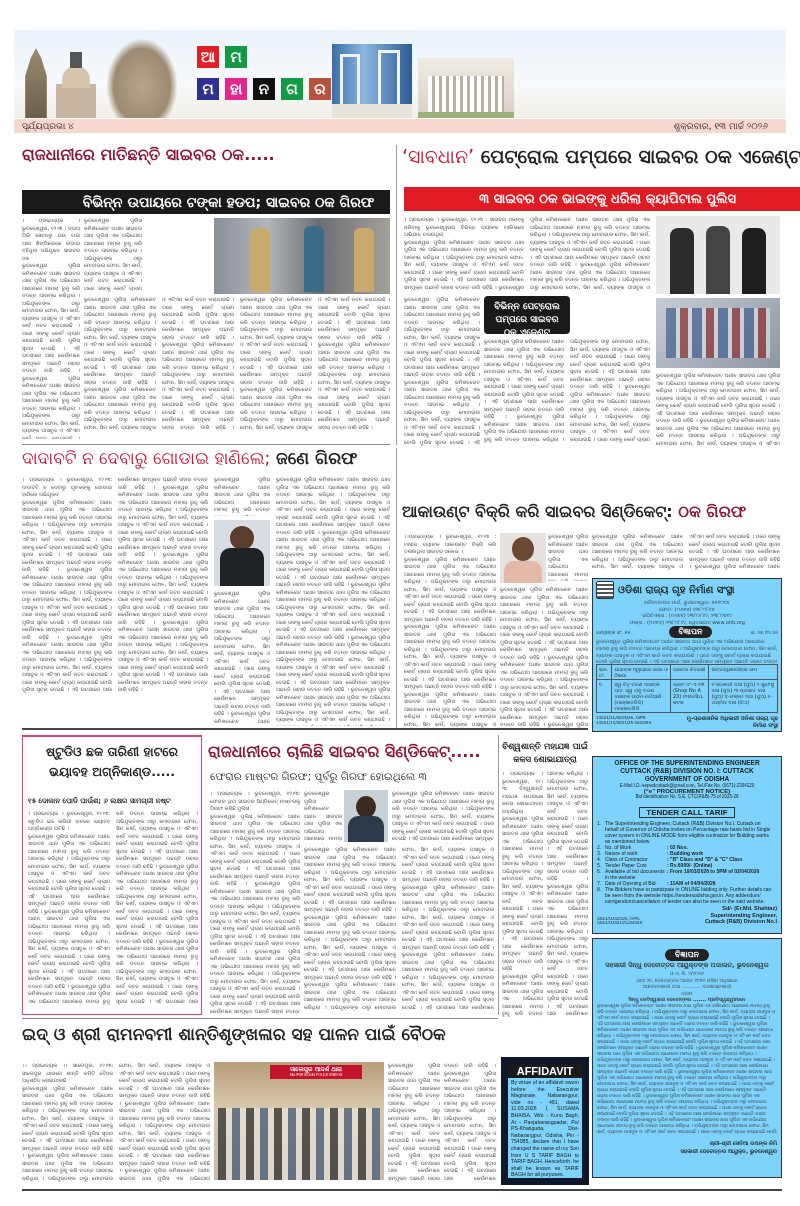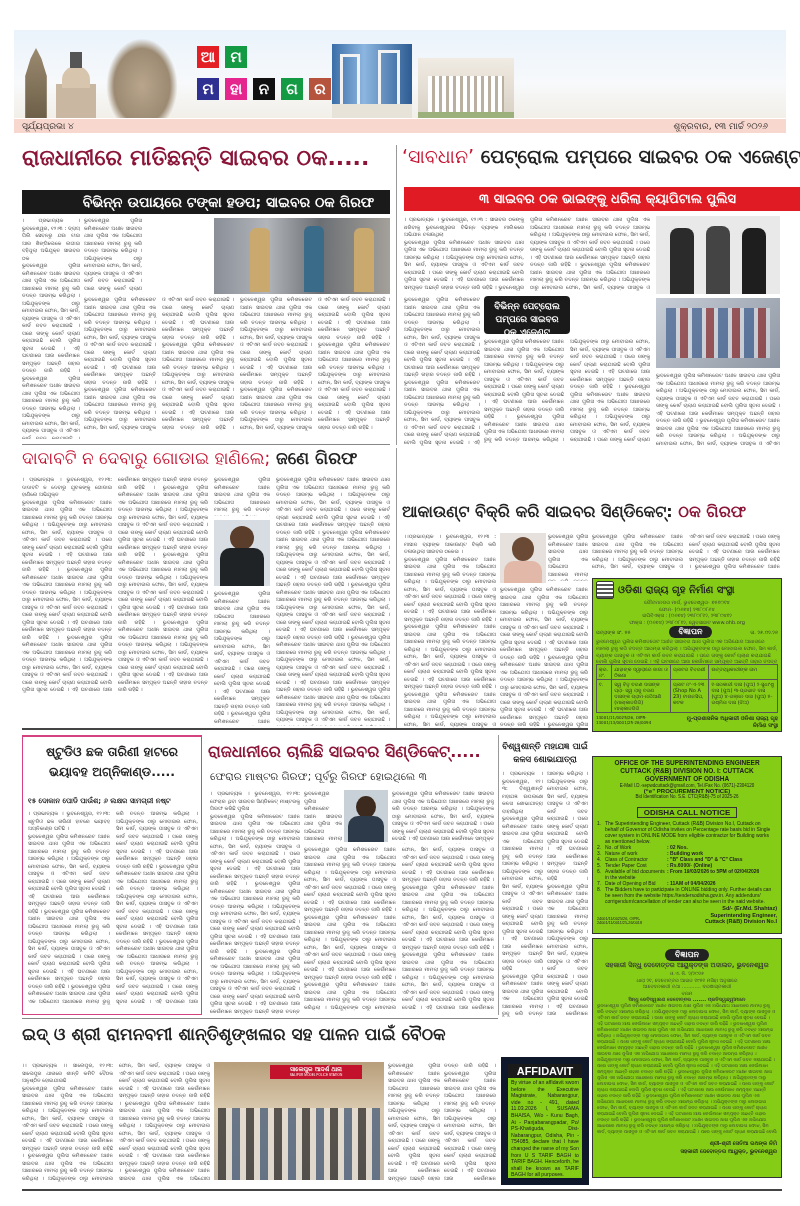--- a/index.html
+++ b/index.html
@@ -16,21 +16,21 @@
   .hl-red { color: #c4122f; font-weight: normal; }
   .hl-maroon { color: #8a1538; font-weight: bold; }
   .hl-dark { color: #222; font-weight: bold; }
   .bar-black { background: #1a1a1a; color: #fff; font-weight: bold; text-align: center; }
   .bar-red { background: #e01b24; color: #fff; font-weight: bold; text-align: center; }
   .body-text { font-size: 5.2px; line-height: 7.5px; color: #333; overflow: hidden; text-align: justify; }
   .filler { display: block; }
   .col-rule { position: absolute; width: 1px; background: #999; }
   .hrule { position: absolute; height: 2px; background: #444; }
   .photo { position: absolute; overflow: hidden; }
-  .ad-box { position: absolute; border: 1px solid #333; background: #84cc16; overflow: hidden; }
+  .ad-box { position: absolute; border: 1px solid #333; background: #7dd3fc; overflow: hidden; }
   .ad-text { font-size: 5px; line-height: 6.6px; color: #333; }
   .eng { font-family: "Liberation Sans", sans-serif; }
   .pill { display: inline-block; background: #222; color: #fff; border-radius: 8px; padding: 1px 10px; font-size: 8px; font-weight: bold; }
   table.tn { border-collapse: collapse; width: 100%; font-size: 5px; }
   table.tn td { border: 1px solid #555; padding: 1px 2px; vertical-align: top; line-height: 6px; }
 </style>
 </head>
 <body>
 
 <div id="masthead" class="abs">
@@ -62,21 +62,21 @@
       <div style="position:absolute;top:18px;left:10px;width:76px;height:36px;background:repeating-linear-gradient(90deg,#fff 0 4px,#b9b0a2 4px 7px);"></div>
       <div style="position:absolute;bottom:0;left:0;width:96px;height:6px;background:#9bb07a;"></div>
     </div>
 </div>
 
 <div id="folio" class="abs">
   <span class="l">ସୂର୍ଯ୍ୟପ୍ରଭା ୪</span>
   <span class="r">ଶୁକ୍ରବାର, ୧୩ ମାର୍ଚ୍ଚ ୨୦୨୬</span>
 </div>
 
-<div class="abs hl-maroon" style="left:22px;top:145px;font-size:22px;color:#8a1538;white-space:nowrap;">ରାଜଧାନୀରେ ମାତିଛନ୍ତି ସାଇବର ଠକ.....</div>
+<div class="abs hl-maroon" style="left:22px;top:145px;font-size:16px;color:#8a1538;white-space:nowrap;">ରାଜଧାନୀରେ ମାତିଛନ୍ତି ସାଇବର ଠକ.....</div>
 <div class="abs bar-black" style="left:22px;top:190px;width:368px;height:24px;font-size:14px;line-height:24px;padding-left:45px;">ବିଭିନ୍ନ ଉପାୟରେ ଟଙ୍କା ହଡପ; ସାଇବର ଠକ ଗିରଫ</div>
 <div class="abs body-text" style="left:22px;top:217px;width:58px;height:222px;"><span>। ପ୍ରଭାତ୍ୟକ । ଭୁବନେଶ୍ୱର, ୧୨।୩ : ଡ୍ରାଗ୍ ପିଲି ସେବନରୁ ଯଉ ଟାଇ ଆର ଶିଙ୍ଗିଲେକେ ଲଗାଇ ବହିଥୁଲା ଅଭିଯୁକ୍ତ ସାଇବର ଠକ</span> <span class="filler">ଭୁବନେଶ୍ୱର ପୁଲିସ କମିଶନରେଟ ଅଧୀନ ସାଇବର ଥାନା ପୁଲିସ ଏକ ଅଭିଯୋଗ ଆଧାରରେ ମାମଲା ରୁଜୁ କରି ତଦନ୍ତ ଆରମ୍ଭ କରିଥିଲା । ଅଭିଯୁକ୍ତଙ୍କ ଠାରୁ ମୋବାଇଲ ଫୋନ, ସିମ କାର୍ଡ, ବ୍ୟାଙ୍କ ପାସବୁକ ଓ ଏଟିଏମ କାର୍ଡ ଜବତ କରାଯାଇଛି । ପରେ ତାଙ୍କୁ କୋର୍ଟ ଚାଲାଣ କରାଯାଇଛି ବୋଲି ପୁଲିସ ସୂଚନା ଦେଇଛି । ଏହି ଘଟଣାରେ ଆଉ କେଉଁମାନେ ସମ୍ପୃକ୍ତ ଅଛନ୍ତି ତାହାର ତଦନ୍ତ ଜାରି ରହିଛି । ଭୁବନେଶ୍ୱର ପୁଲିସ କମିଶନରେଟ ଅଧୀନ ସାଇବର ଥାନା ପୁଲିସ ଏକ ଅଭିଯୋଗ ଆଧାରରେ ମାମଲା ରୁଜୁ କରି ତଦନ୍ତ ଆରମ୍ଭ କରିଥିଲା । ଅଭିଯୁକ୍ତଙ୍କ ଠାରୁ ମୋବାଇଲ ଫୋନ, ସିମ କାର୍ଡ, ବ୍ୟାଙ୍କ ପାସବୁକ ଓ ଏଟିଏମ କାର୍ଡ ଜବତ କରାଯାଇଛି । ପରେ ତାଙ୍କୁ କୋର୍ଟ ଚାଲାଣ କରାଯାଇଛି ବୋଲି ପୁଲିସ ସୂଚନା ଦେଇଛି । ଏହି ଘଟଣାରେ ଆଉ କେଉଁମାନେ ସମ୍ପୃକ୍ତ ଅଛନ୍ତି ତାହାର ତଦନ୍ତ ଜାରି ରହିଛି । ଭୁବନେଶ୍ୱର ପୁଲିସ କମିଶନରେଟ ଅଧୀନ ସାଇବର ଥାନା ପୁଲିସ ଏକ ଅଭିଯୋଗ ଆଧାରରେ ମାମଲା ରୁଜୁ କରି ତଦନ୍ତ ଆରମ୍ଭ କରିଥିଲା । ଅଭିଯୁକ୍ତଙ୍କ ଠାରୁ ମୋବାଇଲ ଫୋନ, ସିମ କାର୍ଡ, ବ୍ୟାଙ୍କ ପାସବୁକ ଓ ଏଟିଏମ କାର୍ଡ ଜବତ କରାଯାଇଛି । ପରେ ତାଙ୍କୁ କୋର୍ଟ ଚାଲାଣ କରାଯାଇଛି ବୋଲି ପୁଲିସ ସୂଚନା ଦେଇଛି । ଏହି ଘଟଣାରେ ଆଉ କେଉଁମାନେ ସମ୍ପୃକ୍ତ ଅଛନ୍ତି ତାହାର ତଦନ୍ତ ଜାରି ରହିଛି । ଭୁବନେଶ୍ୱର ପୁଲିସ କମିଶନରେଟ ଅଧୀନ ସାଇବର ଥାନା ପୁଲିସ ଏକ ଅଭିଯୋଗ ଆଧାରରେ ମାମଲା ରୁଜୁ କରି ତଦନ୍ତ ଆରମ୍ଭ କରିଥିଲା । ଅଭିଯୁକ୍ତଙ୍କ ଠାରୁ ମୋବାଇଲ ଫୋନ, ସିମ କାର୍ଡ, ବ୍ୟାଙ୍କ ପାସବୁକ ଓ ଏଟିଏମ କାର୍ଡ ଜବତ କରାଯାଇଛି । ପରେ ତାଙ୍କୁ କୋର୍ଟ ଚାଲାଣ କରାଯାଇଛି ବୋଲି ପୁଲିସ ସୂଚନା ଦେଇଛି । ଏହି ଘଟଣାରେ ଆଉ କେଉଁମାନେ ସମ୍ପୃକ୍ତ ଅଛନ୍ତି ତାହାର ତଦନ୍ତ ଜାରି ରହିଛି । ଭୁବନେଶ୍ୱର ପୁଲିସ କମିଶନରେଟ ଅଧୀନ ସାଇବର ଥାନା ପୁଲିସ ଏକ ଅଭିଯୋଗ ଆଧାରରେ ମାମଲା ରୁଜୁ କରି ତଦନ୍ତ ଆରମ୍ଭ କରିଥିଲା । ଅଭିଯୁକ୍ତଙ୍କ ଠାରୁ ମୋବାଇଲ ଫୋନ, ସିମ କାର୍ଡ, ବ୍ୟାଙ୍କ ପାସବୁକ ଓ ଏଟିଏମ କାର୍ଡ ଜବତ କରାଯାଇଛି । ପରେ ତାଙ୍କୁ କୋର୍ଟ ଚାଲାଣ କରାଯାଇଛି ବୋଲି ପୁଲିସ ସୂଚନା ଦେଇଛି । ଏହି ଘଟଣାରେ ଆଉ କେଉଁମାନେ ସମ୍ପୃକ୍ତ ଅଛନ୍ତି ତାହାର ତଦନ୍ତ ଜାରି ରହିଛି । ଭୁବନେଶ୍ୱର ପୁଲିସ କମିଶନରେଟ ଅଧୀନ ସାଇବର ଥାନା ପୁଲିସ ଏକ ଅଭିଯୋଗ ଆଧାରରେ ମାମଲା ରୁଜୁ କରି ତଦନ୍ତ ଆରମ୍ଭ କରିଥିଲା । ଅଭିଯୁକ୍ତଙ୍କ ଠାରୁ ମୋବାଇଲ ଫୋନ, ସିମ କାର୍ଡ, ବ୍ୟାଙ୍କ ପାସବୁକ ଓ ଏଟିଏମ କାର୍ଡ ଜବତ କରାଯାଇଛି । ପରେ ତାଙ୍କୁ କୋର୍ଟ ଚାଲାଣ କରାଯାଇଛି ବୋଲି ପୁଲିସ ସୂଚନା ଦେଇଛି । ଏହି ଘଟଣାରେ ଆଉ କେଉଁମାନେ ସମ୍ପୃକ୍ତ ଅଛନ୍ତି ତାହାର ତଦନ୍ତ ଜାରି ରହିଛି । </span></div>
 <div class="abs body-text" style="left:84px;top:217px;width:58px;height:75px;">
     <span class="filler">ଭୁବନେଶ୍ୱର ପୁଲିସ କମିଶନରେଟ ଅଧୀନ ସାଇବର ଥାନା ପୁଲିସ ଏକ ଅଭିଯୋଗ ଆଧାରରେ ମାମଲା ରୁଜୁ କରି ତଦନ୍ତ ଆରମ୍ଭ କରିଥିଲା । ଅଭିଯୁକ୍ତଙ୍କ ଠାରୁ ମୋବାଇଲ ଫୋନ, ସିମ କାର୍ଡ, ବ୍ୟାଙ୍କ ପାସବୁକ ଓ ଏଟିଏମ କାର୍ଡ ଜବତ କରାଯାଇଛି । ପରେ ତାଙ୍କୁ କୋର୍ଟ ଚାଲାଣ କରାଯାଇଛି ବୋଲି ପୁଲିସ ସୂଚନା ଦେଇଛି । ଏହି ଘଟଣାରେ ଆଉ କେଉଁମାନେ ସମ୍ପୃକ୍ତ ଅଛନ୍ତି ତାହାର ତଦନ୍ତ ଜାରି ରହିଛି । ଭୁବନେଶ୍ୱର ପୁଲିସ କମିଶନରେଟ ଅଧୀନ ସାଇବର ଥାନା ପୁଲିସ ଏକ ଅଭିଯୋଗ ଆଧାରରେ ମାମଲା ରୁଜୁ କରି ତଦନ୍ତ ଆରମ୍ଭ କରିଥିଲା । ଅଭିଯୁକ୍ତଙ୍କ ଠାରୁ ମୋବାଇଲ ଫୋନ, ସିମ କାର୍ଡ, ବ୍ୟାଙ୍କ ପାସବୁକ ଓ ଏଟିଏମ କାର୍ଡ ଜବତ କରାଯାଇଛି । ପରେ ତାଙ୍କୁ କୋର୍ଟ ଚାଲାଣ କରାଯାଇଛି ବୋଲି ପୁଲିସ ସୂଚନା ଦେଇଛି । ଏହି ଘଟଣାରେ ଆଉ କେଉଁମାନେ ସମ୍ପୃକ୍ତ ଅଛନ୍ତି ତାହାର ତଦନ୍ତ ଜାରି ରହିଛି । ଭୁବନେଶ୍ୱର ପୁଲିସ କମିଶନରେଟ ଅଧୀନ ସାଇବର ଥାନା ପୁଲିସ ଏକ ଅଭିଯୋଗ ଆଧାରରେ ମାମଲା ରୁଜୁ କରି ତଦନ୍ତ ଆରମ୍ଭ କରିଥିଲା । ଅଭିଯୁକ୍ତଙ୍କ ଠାରୁ ମୋବାଇଲ ଫୋନ, ସିମ କାର୍ଡ, ବ୍ୟାଙ୍କ ପାସବୁକ ଓ ଏଟିଏମ କାର୍ଡ ଜବତ କରାଯାଇଛି । ପରେ ତାଙ୍କୁ କୋର୍ଟ ଚାଲାଣ କରାଯାଇଛି ବୋଲି ପୁଲିସ ସୂଚନା ଦେଇଛି । ଏହି ଘଟଣାରେ ଆଉ କେଉଁମାନେ ସମ୍ପୃକ୍ତ ଅଛନ୍ତି ତାହାର ତଦନ୍ତ ଜାରି ରହିଛି । ଭୁବନେଶ୍ୱର ପୁଲିସ କମିଶନରେଟ ଅଧୀନ ସାଇବର ଥାନା ପୁଲିସ ଏକ ଅଭିଯୋଗ ଆଧାରରେ ମାମଲା ରୁଜୁ କରି ତଦନ୍ତ ଆରମ୍ଭ କରିଥିଲା । ଅଭିଯୁକ୍ତଙ୍କ ଠାରୁ ମୋବାଇଲ ଫୋନ, ସିମ କାର୍ଡ, ବ୍ୟାଙ୍କ ପାସବୁକ ଓ ଏଟିଏମ କାର୍ଡ ଜବତ କରାଯାଇଛି । ପରେ ତାଙ୍କୁ କୋର୍ଟ ଚାଲାଣ କରାଯାଇଛି ବୋଲି ପୁଲିସ ସୂଚନା ଦେଇଛି । ଏହି ଘଟଣାରେ ଆଉ କେଉଁମାନେ ସମ୍ପୃକ୍ତ ଅଛନ୍ତି ତାହାର ତଦନ୍ତ ଜାରି ରହିଛି । ଭୁବନେଶ୍ୱର ପୁଲିସ କମିଶନରେଟ ଅଧୀନ ସାଇବର ଥାନା ପୁଲିସ ଏକ ଅଭିଯୋଗ ଆଧାରରେ ମାମଲା ରୁଜୁ କରି ତଦନ୍ତ ଆରମ୍ଭ କରିଥିଲା । ଅଭିଯୁକ୍ତଙ୍କ ଠାରୁ ମୋବାଇଲ ଫୋନ, ସିମ କାର୍ଡ, ବ୍ୟାଙ୍କ ପାସବୁକ ଓ ଏଟିଏମ କାର୍ଡ ଜବତ କରାଯାଇଛି । ପରେ ତାଙ୍କୁ କୋର୍ଟ ଚାଲାଣ କରାଯାଇଛି ବୋଲି ପୁଲିସ ସୂଚନା ଦେଇଛି । ଏହି ଘଟଣାରେ ଆଉ କେଉଁମାନେ ସମ୍ପୃକ୍ତ ଅଛନ୍ତି ତାହାର ତଦନ୍ତ ଜାରି ରହିଛି । ଭୁବନେଶ୍ୱର ପୁଲିସ କମିଶନରେଟ ଅଧୀନ ସାଇବର ଥାନା ପୁଲିସ ଏକ ଅଭିଯୋଗ ଆଧାରରେ ମାମଲା ରୁଜୁ କରି ତଦନ୍ତ ଆରମ୍ଭ କରିଥିଲା । ଅଭିଯୁକ୍ତଙ୍କ ଠାରୁ ମୋବାଇଲ ଫୋନ, ସିମ କାର୍ଡ, ବ୍ୟାଙ୍କ ପାସବୁକ ଓ ଏଟିଏମ କାର୍ଡ ଜବତ କରାଯାଇଛି । ପରେ ତାଙ୍କୁ କୋର୍ଟ ଚାଲାଣ କରାଯାଇଛି ବୋଲି ପୁଲିସ ସୂଚନା ଦେଇଛି । ଏହି ଘଟଣାରେ ଆଉ କେଉଁମାନେ ସମ୍ପୃକ୍ତ ଅଛନ୍ତି ତାହାର ତଦନ୍ତ ଜାରି ରହିଛି । </span>
   </div>
 <div class="photo" style="left:214px;top:218px;width:176px;height:76px;background:linear-gradient(90deg,#8a8f98,#b2b5ba 30%,#6b6f74 60%,#a4a09a);">
     <div style="position:absolute;left:36px;top:10px;width:20px;height:64px;background:#c9a96e;border-radius:6px 6px 0 0;"></div>
     <div style="position:absolute;left:90px;top:8px;width:20px;height:66px;background:#3a6c8a;border-radius:6px 6px 0 0;"></div>
     <div style="position:absolute;left:140px;top:10px;width:20px;height:64px;background:#c9a96e;border-radius:6px 6px 0 0;"></div>
   </div>
@@ -192,21 +192,21 @@
 
 <div class="ad-box" style="left:592px;top:756px;width:190px;height:178px;padding:2px 4px;">
   <div class="eng" style="text-align:center;font-weight:bold;font-size:6.5px;line-height:8px;">
     <div>OFFICE OF THE SUPERINTENDING ENGINEER</div>
     <div>CUTTACK (R&amp;B) DIVISION NO. I: CUTTACK</div>
     <div>GOVERNMENT OF ODISHA</div>
   </div>
   <div class="eng" style="font-size:4.5px;text-align:center;">E-Mail I.D.-sepwdcuttack@gmail.com, Tel./Fax No. (0671)-2304120</div>
   <div class="eng" style="font-size:6px;font-weight:bold;text-align:center;">(“e” PROCUREMENT NOTICE)</div>
   <div class="eng" style="font-size:4.5px;text-align:center;">Bid Identification No. S.E. CTC(R&amp;B)-75 of 2025-26</div>
-  <div style="text-align:center;margin:1px 0;"><span class="eng" style="display:inline-block;border:1px solid #333;padding:0 6px;font-size:8px;font-weight:bold;">ODISHA CALL NOTICE</span></div>
+  <div style="text-align:center;margin:1px 0;"><span class="eng" style="display:inline-block;border:1px solid #333;padding:0 6px;font-size:8px;font-weight:bold;">TENDER CALL TARIF</span></div>
   <div id="tender-items" class="eng" style="font-size:5px;line-height:6px;">
       <div style="display: flex;">
         <span style="width: 8px;">1.</span>
         <span style="width: 170px;">The Superintending Engineer, Cuttack (R&amp;B) Division No.I, Cuttack on behalf of Governor of Odisha invites on Percentage rate basis bid in Single cover system in ONLINE MODE from eligible contractor for Building works as mentioned below.</span>
       </div>
       <div style="display: flex;">
         <span style="width: 8px;">2.</span>
         <span style="width: 62px;">No. of Work</span>
         <span style="font-weight: bold;">: 02 Nos.</span>
       </div>

